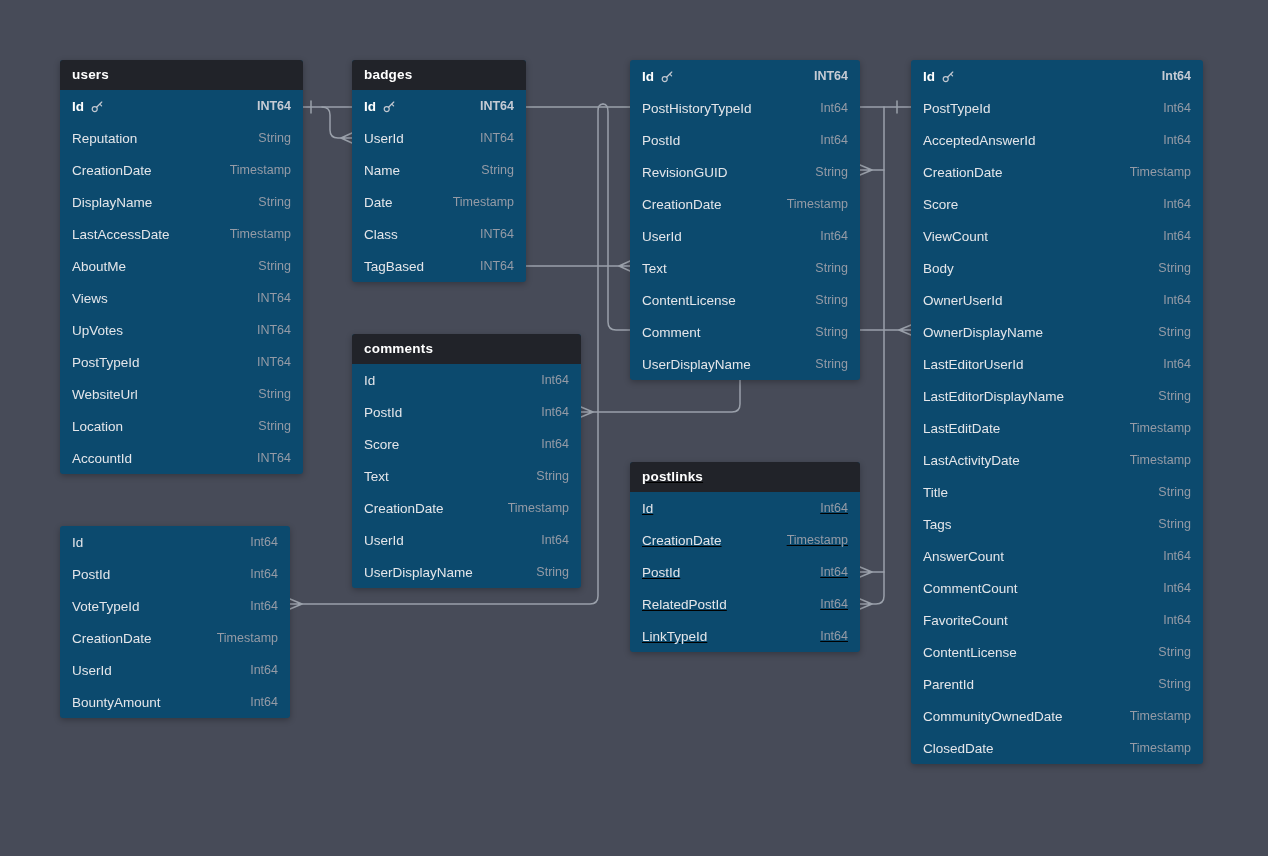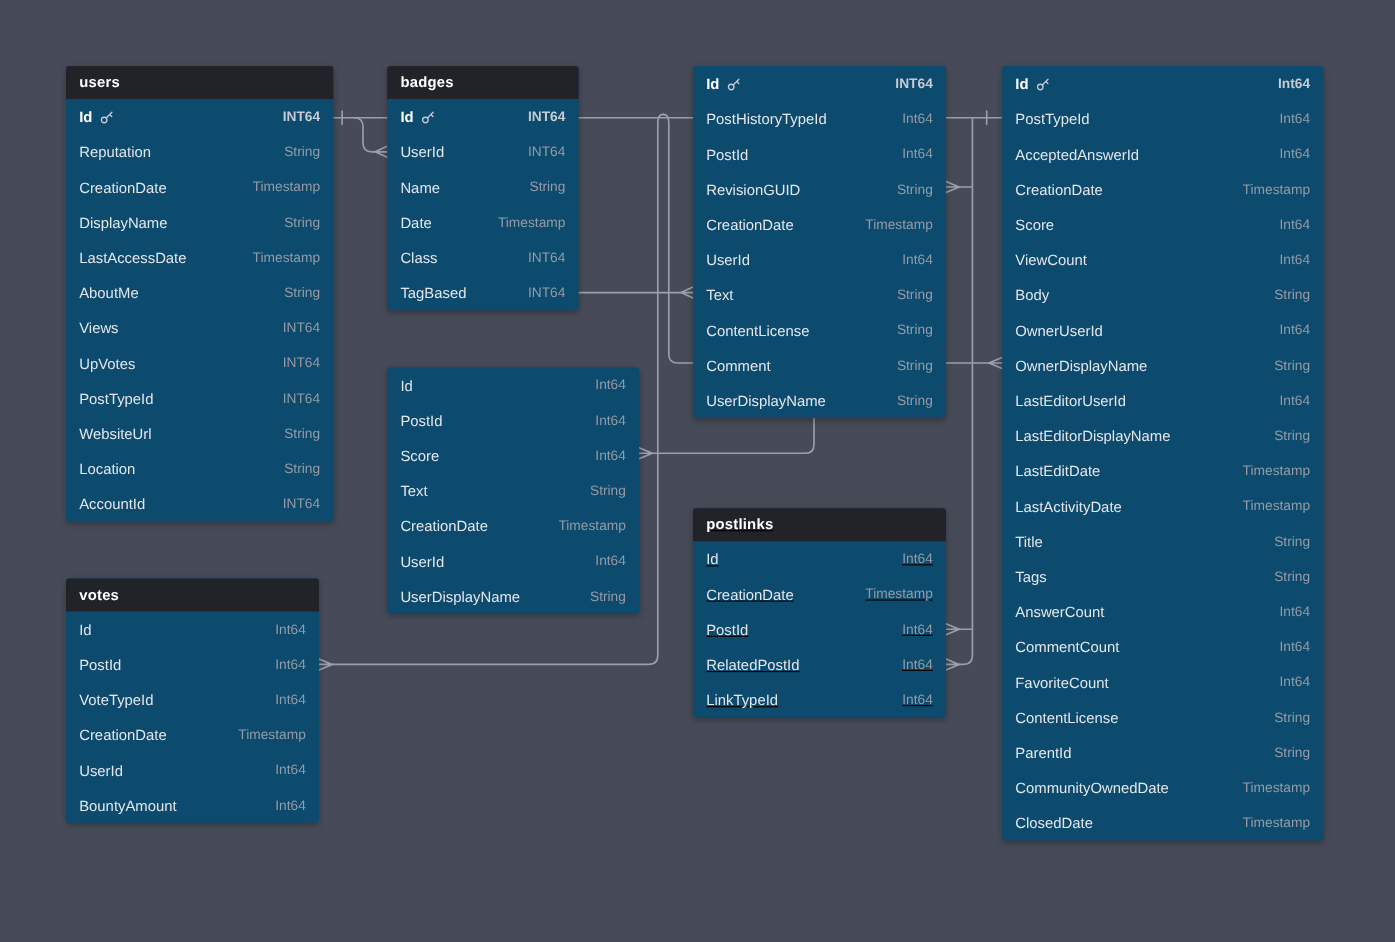--- a/index.html
+++ b/index.html
@@ -390,20 +390,21 @@
         <span class="ftype">Timestamp</span>
       </div>
       <div class="row">
         <span class="fname">
           <span>ClosedDate</span>
         </span>
         <span class="ftype">Timestamp</span>
       </div>
     </div>
     <div class="card" style="left: 352px; top: 334px; width: 229px;">
+      <div class="hdr">comments</div>
       <div class="row">
         <span class="fname">
           <span>Id</span>
         </span>
         <span class="ftype">Int64</span>
       </div>
       <div class="row">
         <span class="fname">
           <span>PostId</span>
         </span>
@@ -467,21 +468,20 @@
         <span class="ftype">Int64</span>
       </div>
       <div class="row">
         <span class="fname">
           <span>LinkTypeId</span>
         </span>
         <span class="ftype">Int64</span>
       </div>
     </div>
     <div class="card" style="left: 60px; top: 526px; width: 230px;">
-      <div class="hdr">votes</div>
       <div class="row">
         <span class="fname">
           <span>Id</span>
         </span>
         <span class="ftype">Int64</span>
       </div>
       <div class="row">
         <span class="fname">
           <span>PostId</span>
         </span>

